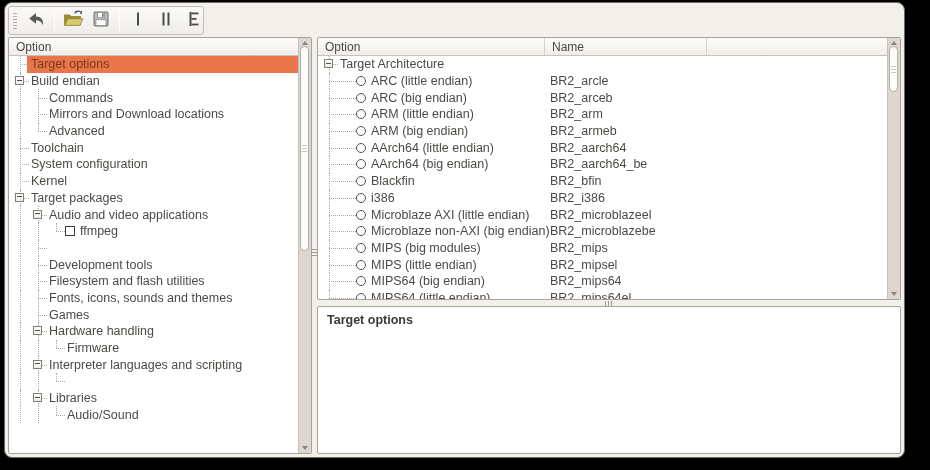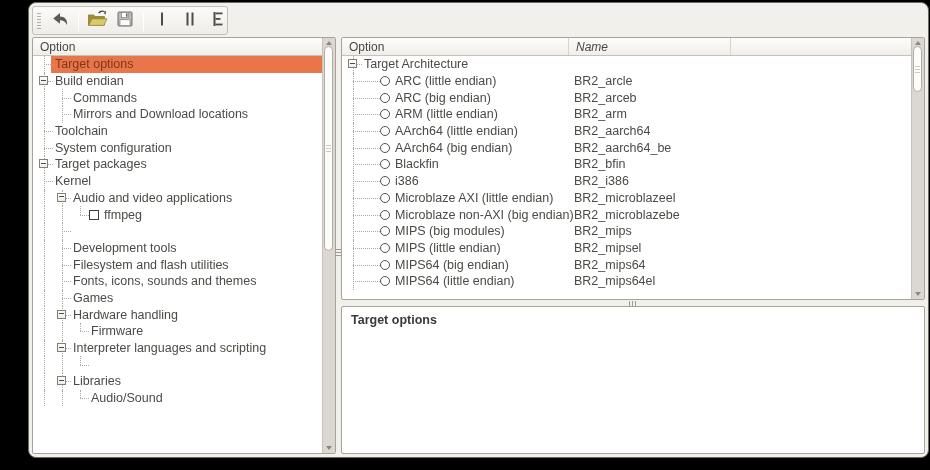--- a/index.html
+++ b/index.html
@@ -1,19 +1,19 @@
 <!DOCTYPE html>
 <html><head>
 <meta charset="utf-8">
 <style>
   html,body{margin:0;padding:0;background:#000;width:930px;height:470px;overflow:hidden;
     font-family:"Liberation Sans","DejaVu Sans",sans-serif;}
   *{box-sizing:border-box;}
   #window{position:absolute;left:4px;top:2px;width:901px;height:456px;background:#f2f0ea;
-    border:1px solid #6f6b63;border-radius:8px;box-shadow:0 2px 6px rgba(0,0,0,.6);margin-left:24px;}
+    border:1px solid #6f6b63;border-radius:8px;box-shadow:0 2px 6px rgba(0,0,0,.6);}
   
   #toolbar{position:absolute;left:3px;top:3px;width:196px;height:29px;
     background:linear-gradient(#fbfaf8,#efede8);border:1px solid #c2beb6;border-radius:3px;
     display:flex;align-items:center;padding:0 4px;gap:2px;}
   .tgrip{width:4px;height:16px;margin-right:4px;flex:none;
     background:repeating-linear-gradient(180deg,#b3afa7 0 1px,transparent 1px 3px);}
   .tbtn{width:26px;height:24px;border:none;background:transparent;padding:0;display:flex;
     align-items:center;justify-content:center;flex:none;}
   .tsep{width:1px;height:20px;background:#ccc8c0;border-right:1px solid #fff;margin:0 3px;flex:none;}
   
@@ -159,38 +159,43 @@
             <span class="guide"></span>
             <span class="conn"></span>
             <span class="lbl">Commands</span>
           </div>
           <div class="trow">
             <span class="guide"></span>
             <span class="conn"></span>
             <span class="lbl">Mirrors and Download locations</span>
           </div>
           <div class="trow">
+            <span class="guide"></span>
+            <span class="conn last"></span>
+            <span class="lbl">Advanced</span>
+          </div>
+          <div class="trow">
             <span class="conn"></span>
             <span class="lbl">Toolchain</span>
           </div>
           <div class="trow">
             <span class="conn"></span>
             <span class="lbl">System configuration</span>
           </div>
           <div class="trow">
+            <span class="conn"></span>
+            <span class="lbl">Kernel</span>
+          </div>
+          <div class="trow">
             <span class="conn">
               <span class="expander">
                 <i></i>
               </span>
             </span>
             <span class="lbl">Target packages</span>
-          </div>
-          <div class="trow">
-            <span class="conn"></span>
-            <span class="lbl">Kernel</span>
           </div>
           <div class="trow">
             <span class="guide"></span>
             <span class="conn">
               <span class="expander">
                 <i></i>
               </span>
             </span>
             <span class="lbl">Audio and video applications</span>
           </div>
@@ -278,21 +283,21 @@
     </div>
 
     <div id="vsplit">
       <span class="vgrip"></span>
     </div>
 
     <div id="right-pane">
       <div id="rtop">
         <div class="hdr" style="right:13px;">
           <div class="cell" style="width:227px;">Option</div>
-          <div class="cell" style="width:162px;font-style:italic;">Name</div>
+          <div class="cell" style="width:162px;">Name</div>
           <div class="cell fill"></div>
         </div>
         <div id="rtree" class="tree">
             <div class="trow">
               <span class="conn">
                 <span class="expander">
                   <i></i>
                 </span>
               </span>
               <span class="lbl">Target Architecture</span>
@@ -310,20 +315,27 @@
               <span class="radio"></span>
               <span class="lbl">ARC (big endian)</span>
               <span class="name">BR2_arceb</span>
             </div>
             <div class="trow">
               <span class="guide"></span>
               <span class="conn nov"></span>
               <span class="radio"></span>
               <span class="lbl">ARM (little endian)</span>
               <span class="name">BR2_arm</span>
+            </div>
+            <div class="trow">
+              <span class="guide"></span>
+              <span class="conn nov"></span>
+              <span class="radio"></span>
+              <span class="lbl">ARM (big endian)</span>
+              <span class="name">BR2_armeb</span>
             </div>
             <div class="trow">
               <span class="guide"></span>
               <span class="conn nov"></span>
               <span class="radio"></span>
               <span class="lbl">AArch64 (little endian)</span>
               <span class="name">BR2_aarch64</span>
             </div>
             <div class="trow">
               <span class="guide"></span>

